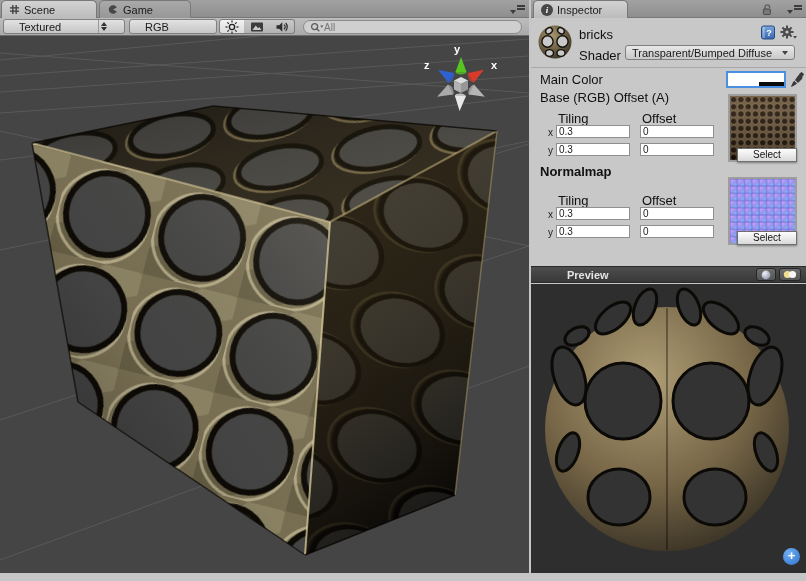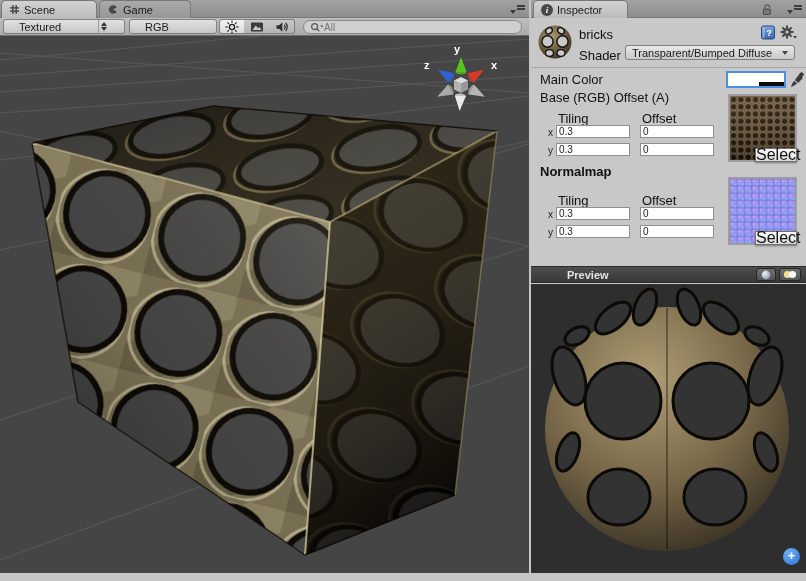--- a/index.html
+++ b/index.html
@@ -43,22 +43,22 @@
                      width:100%; font-family:"Liberation Sans",sans-serif; }
   #scene-view { position:absolute; left:0; top:36px; width:529px; height:537px; background:#454545; overflow:hidden; }
 
   
   #inspector-panel { left:531px; width:275px; background:#c8c8c8; }
   .insp-label { position:absolute; font-size:13px; color:#111; }
   .field { position:absolute; height:13px; border:1px solid #8f8f8f; background:#fff; font-size:10px;
            padding:0 2px; font-family:"Liberation Sans",sans-serif; color:#222; }
   .axis-lbl { position:absolute; font-size:10px; color:#222; }
   .thumb { position:absolute; width:69px; height:68px; border:2px solid #9d9d9d; background:#555; }
-  .select-btn { position:absolute; width:42px; height:14px; background:linear-gradient(#fdfdfd,#d9d9d9);
-                border:1px solid #6f6f6f; font-size:16px; text-align:center; line-height:12px; color:#111;
+  .select-btn { position:absolute; width:60px; height:14px; background:linear-gradient(#fdfdfd,#d9d9d9);
+                border:1px solid #6f6f6f; font-size:10px; text-align:center; line-height:12px; color:#111;
                 box-shadow:0 1px 2px rgba(0,0,0,.4); }
   .shader-dd { position:absolute; left:94px; top:45px; width:170px; height:15px;
                background:linear-gradient(#e8e8e8,#c9c9c9); border:1px solid #7f7f7f; border-radius:3px;
                display:flex; align-items:center; padding:0 6px; font-size:11px; }
   .shader-dd .tri { margin-left:auto; width:0;height:0;border-left:3.5px solid transparent;
                     border-right:3.5px solid transparent;border-top:4.5px solid #444; }
   #preview-header { position:absolute; left:0; top:266px; width:275px; height:17px;
                     background:linear-gradient(#4e4e4e,#383838); border-top:1px solid #2a2a2a;
                     border-bottom:1px solid #2a2a2a; display:flex; align-items:center; }
   #preview-header .ph-label { color:#e3e3e3; font-weight:bold; font-size:11px; margin-left:8px;padding-left:28px; }

